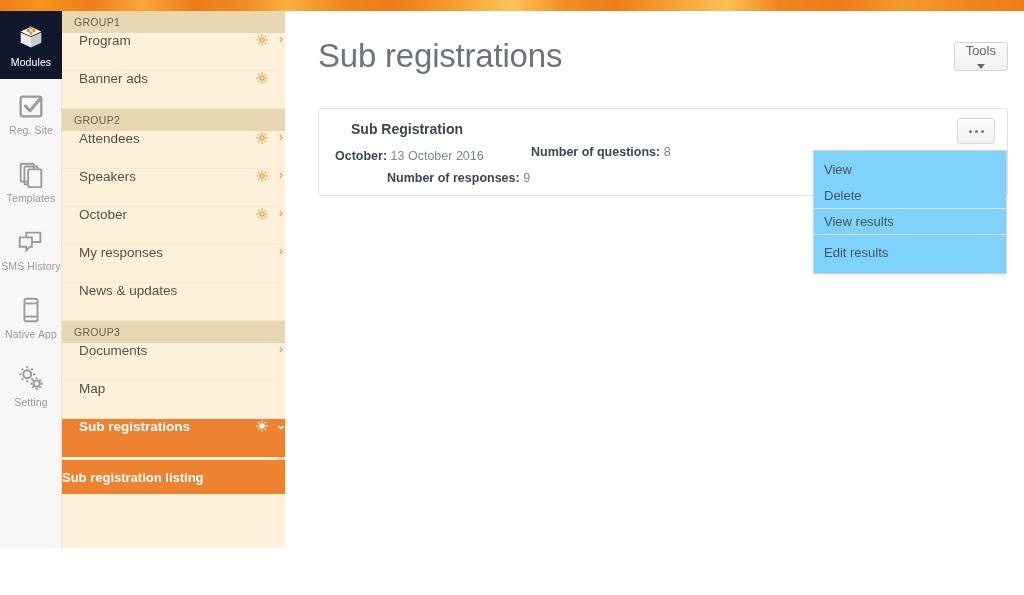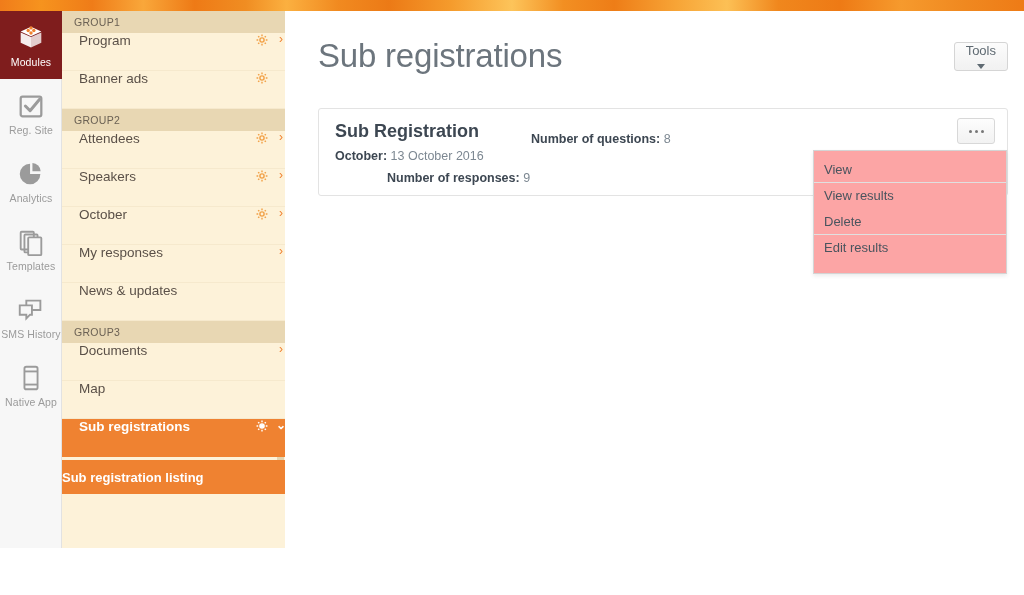--- a/index.html
+++ b/index.html
@@ -26,21 +26,21 @@
   
   .rail {
     position: absolute; left:0; top:11px; width:62px; height:537px;
     background:#f7f7f7; border-right:1px solid #e2e2e2;
   }
   .rail-item {
     width:62px; height:68px; display:flex; flex-direction:column;
     align-items:center; justify-content:center; gap:4px;
     color:#9b9b9b; cursor:pointer;
   }
-  .rail-item.active { background:#7f1d1d; color:#ffffff; }
+  .rail-item.active { background:#0f172a; color:#ffffff; }
   .rail-label { font-size:10.5px; line-height:11px; letter-spacing:.1px; }
   .rail-ico { width:30px; height:30px; display:block; }
   .rail-ico svg { width:30px; height:30px; display:block; }
 
   
   .sidebar {
     position:absolute; left:62px; top:11px; width:223px; height:537px;
     background:#fdf2d9; overflow:hidden;
   }
   .sb-stripe {
@@ -106,54 +106,54 @@
   .tools-caret {
     width:0;height:0;border-left:4px solid transparent;
     border-right:4px solid transparent;border-top:5px solid #5f6a72;
   }
 
   .card {
     position:absolute; left:33px; top:97px; width:690px; height:88px;
     background:#ffffff; border:1px solid #e3e3e3; border-radius:3px;
   }
   .card-title {
-    position:absolute; left:16px; top:12px;
-    font-size:18px; font-weight:bold; color:#3d4752;
+    position:absolute; left:32px; top:12px;
+    font-size:14px; font-weight:bold; color:#3d4752;
   }
   .meta { position:absolute; font-size:12.5px; color:#3d4752; white-space:nowrap; }
   .meta b { font-weight:bold; }
   .meta span { color:#7d8892; }
   .meta-created   { left:16px;  top:40px; }
-  .meta-questions { left:212px; top:23px; }
+  .meta-questions { left:212px; top:36px; }
   .meta-responses { left:68px;  top:62px; }
 
   .dots-btn {
     position:absolute; right:12px; top:9px;
     width:38px; height:26px;
     background:linear-gradient(#fdfdfd,#f2f2f2);
     border:1px solid #d8d8d8; border-radius:3px;
     display:flex; align-items:center; justify-content:center; gap:3px;
     cursor:pointer;
   }
   .dots-btn i { width:3px; height:3px; border-radius:50%; background:#777; display:block; }
 
   
   .dropdown {
     position:absolute; left:528px; top:139px; width:194px;
-    background:#fca5a5; border:1px solid #d4d4d4;
+    background:#7dd3fc; border:1px solid #d4d4d4;
     box-shadow:0 2px 4px rgba(0,0,0,.08);
     z-index:20;
   }
   .dd-item {
     height:26px; display:flex; align-items:center; padding-left:10px;
     font-size:13px; color:#4a545e; cursor:pointer;
   }
   .dd-item.sep { border-top:1px solid #e0e0e0; }
   .dd-item:first-child { margin-top:5px; }
-  .dd-item:last-child { margin-bottom:13px; }
+  .dd-item:last-child { margin-bottom:13px;align-items:flex-end; }
 </style>
 </head>
 <body>
 
 <div id="app">
 
   <div class="banner"></div>
 
   <div class="rail">
     <div class="rail-item active">
@@ -174,29 +174,20 @@
     <div class="rail-item">
       <span class="rail-ico">
         <svg viewBox="0 0 32 32" fill="none" stroke="#9b9b9b" stroke-width="2.4">
           <rect x="5" y="6" width="22" height="21" rx="2"></rect>
           <path d="M10 16l5 5 10-12" stroke-width="3.2" stroke-linecap="round" stroke-linejoin="round"></path>
         </svg>
       </span>
       <span class="rail-label">Reg. Site</span>
     </div>
 
-    <div class="rail-item">
-      <span class="rail-ico">
-        <svg viewBox="0 0 32 32">
-          <path d="M15 5a11 11 0 1 0 11 11h-11V5z" fill="#9b9b9b"></path>
-          <path d="M17.5 4.2V13h8.8a9.2 9.2 0 0 0-8.8-8.8z" fill="#9b9b9b"></path>
-        </svg>
-      </span>
-      <span class="rail-label">Analytics</span>
-    </div>
 
     <div class="rail-item">
       <span class="rail-ico">
         <svg viewBox="0 0 32 32" fill="none" stroke="#9b9b9b" stroke-width="2">
           <rect x="5" y="5" width="14" height="19" rx="1"></rect>
           <rect x="9" y="8" width="14" height="19" rx="1"></rect>
           <rect x="13" y="11" width="14" height="19" rx="1" fill="#f7f7f7"></rect>
         </svg>
       </span>
       <span class="rail-label">Templates</span>
@@ -216,20 +207,31 @@
       <span class="rail-ico">
         <svg viewBox="0 0 32 32" fill="none" stroke="#9b9b9b" stroke-width="2">
           <rect x="9" y="4" width="14" height="24" rx="2"></rect>
           <line x1="9" y1="9" x2="23" y2="9"></line>
           <line x1="9" y1="23" x2="23" y2="23"></line>
         </svg>
       </span>
       <span class="rail-label">Native App</span>
     </div>
 
+    <div class="rail-item">
+      <span class="rail-ico">
+        <svg viewBox="0 0 32 32" fill="none" stroke="#9b9b9b" stroke-width="2.2">
+          <circle cx="12" cy="12" r="4.2"></circle>
+          <path d="M12 3.5v2.2M12 18.3v2.2M3.5 12h2.2M18.3 12h2.2M6 6l1.6 1.6M16.4 16.4L18 18M18 6l-1.6 1.6M7.6 16.4L6 18"></path>
+          <circle cx="22" cy="22" r="3.4"></circle>
+          <path d="M22 15.5v1.8M22 26.7v1.8M15.5 22h1.8M26.7 22h1.8M17.6 17.6l1.3 1.3M25.1 25.1l1.3 1.3M26.4 17.6l-1.3 1.3M18.9 25.1l-1.3 1.3"></path>
+        </svg>
+      </span>
+      <span class="rail-label">Setting</span>
+    </div>
   </div>
 
   <div class="sidebar">
     <div class="sb-track">
       <div class="sb-thumb"></div>
     </div>
     <div class="sb-stripe"></div>
 
     <div class="sb-scroll">
 
@@ -367,25 +369,25 @@
         <i></i>
         <i></i>
         <i></i>
       </div>
     </div>
 
     <div class="dropdown">
       <div class="dd-item">
         <span>View</span>
       </div>
+      <div class="dd-item">
+        <span>Delete</span>
+      </div>
       <div class="dd-item sep">
         <span>View results</span>
       </div>
-      <div class="dd-item">
-        <span>Delete</span>
-      </div>
       <div class="dd-item sep">
         <span>Edit results</span>
       </div>
     </div>
 
   </div>
 </div>
 
 </body></html>

